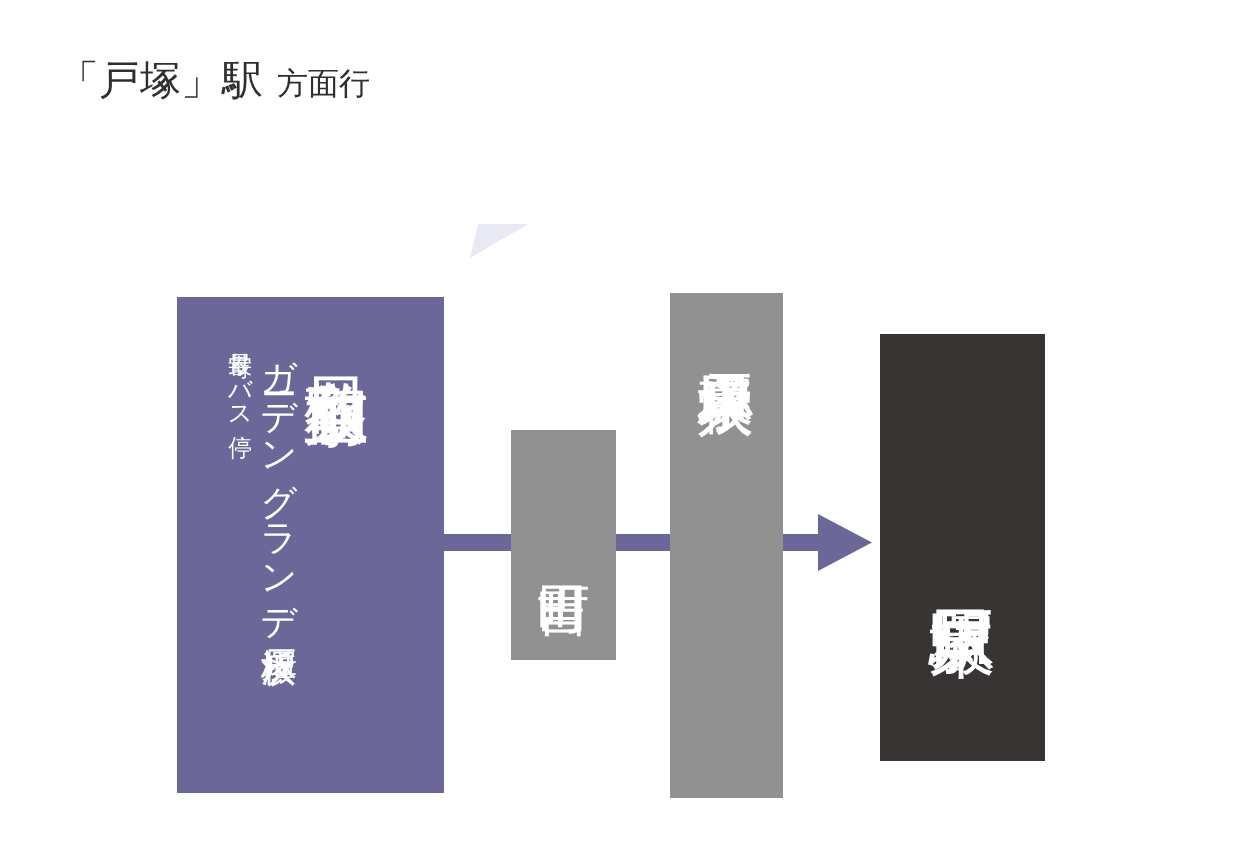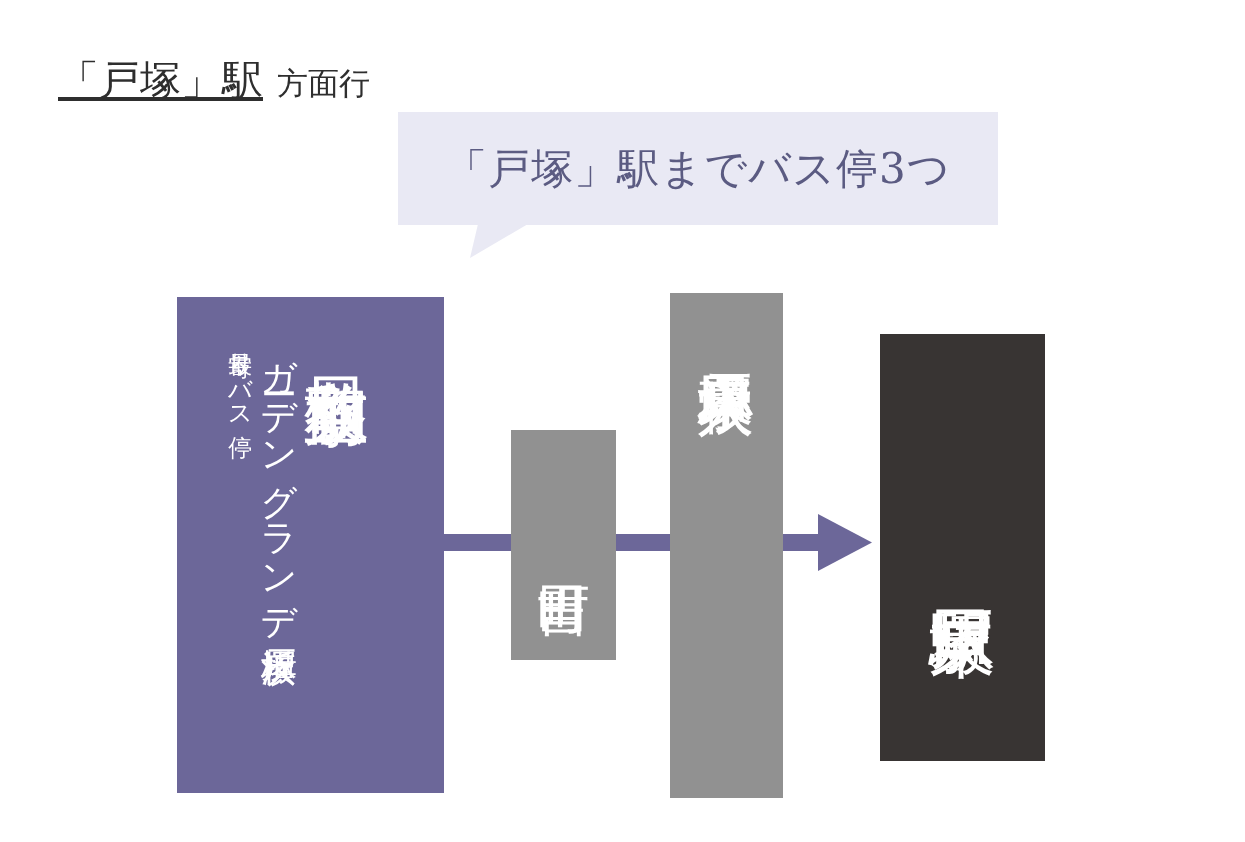--- a/index.html
+++ b/index.html
@@ -30,21 +30,20 @@
     position: absolute;
     left: 58px;
     top: 60px;
     white-space: nowrap;
     line-height: 1;
     color: #2e2e2e;
   }
   .heading .big {
     font-size: 41px;
     letter-spacing: 0px;
-    text-decoration: underline;
   }
   .heading .small {
     font-size: 31px;
     letter-spacing: 0px;
     margin-left: 14px;
   }
 
   
   .bubble {
     position: absolute;
@@ -177,23 +176,20 @@
 </style>
 </head>
 <body>
 
 <div class="canvas">
 
   <div class="heading">
     <span class="big">「戸塚」駅</span><span class="small">方面行</span>
   </div>
 
-  <div class="bubble">
-    <div class="bubble-text">「戸塚」駅までバス停3つ</div>
-  </div>
   <svg class="bubble-tail" viewBox="0 0 66 36">
     <polygon points="12,0 62,0 4,34" fill="#e9e9f4"></polygon>
   </svg>
 
   <svg class="arrow-svg" viewBox="0 0 1245 842">
     <g id="arrow-group">
       <rect x="444" y="534" width="388" height="17" fill="#6c6799"></rect>
       <polygon points="818,514 872,542.5 818,571" fill="#6c6799"></polygon>
     </g>
   </svg>

